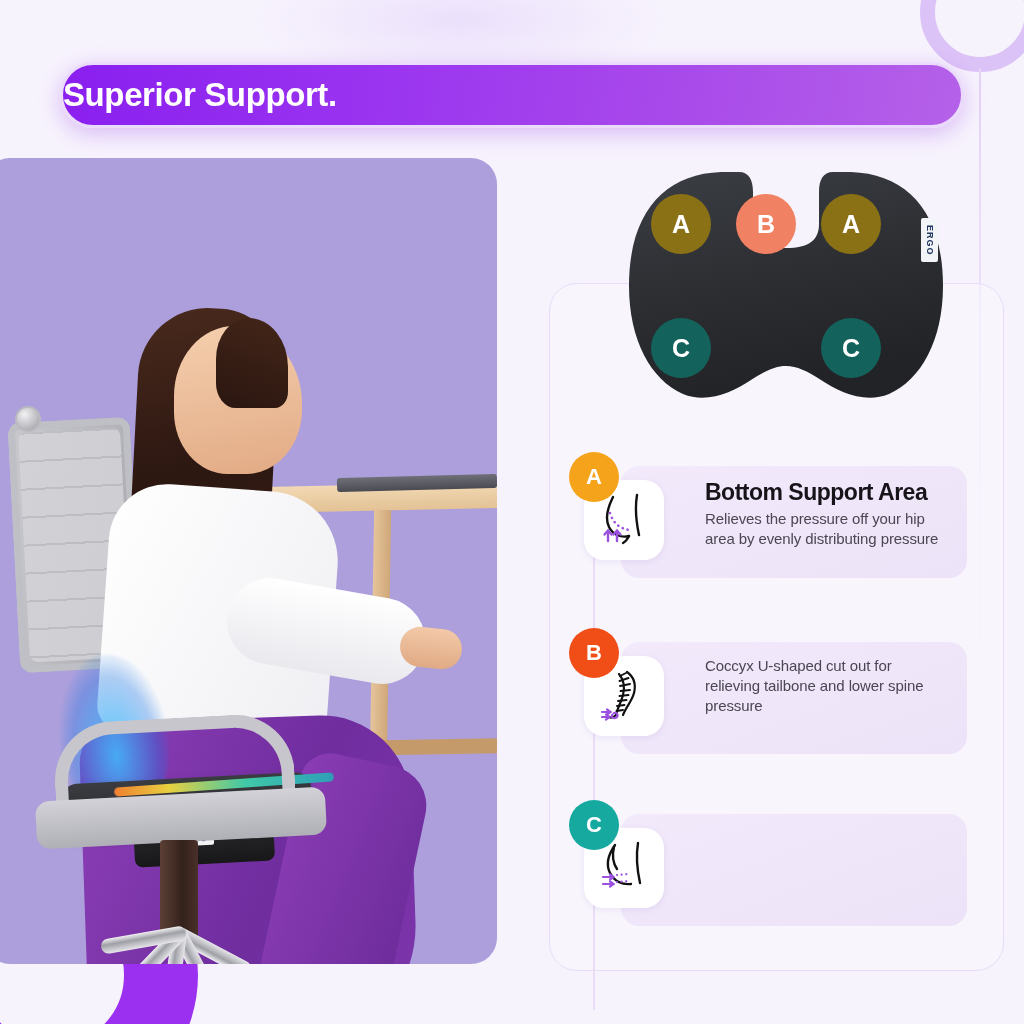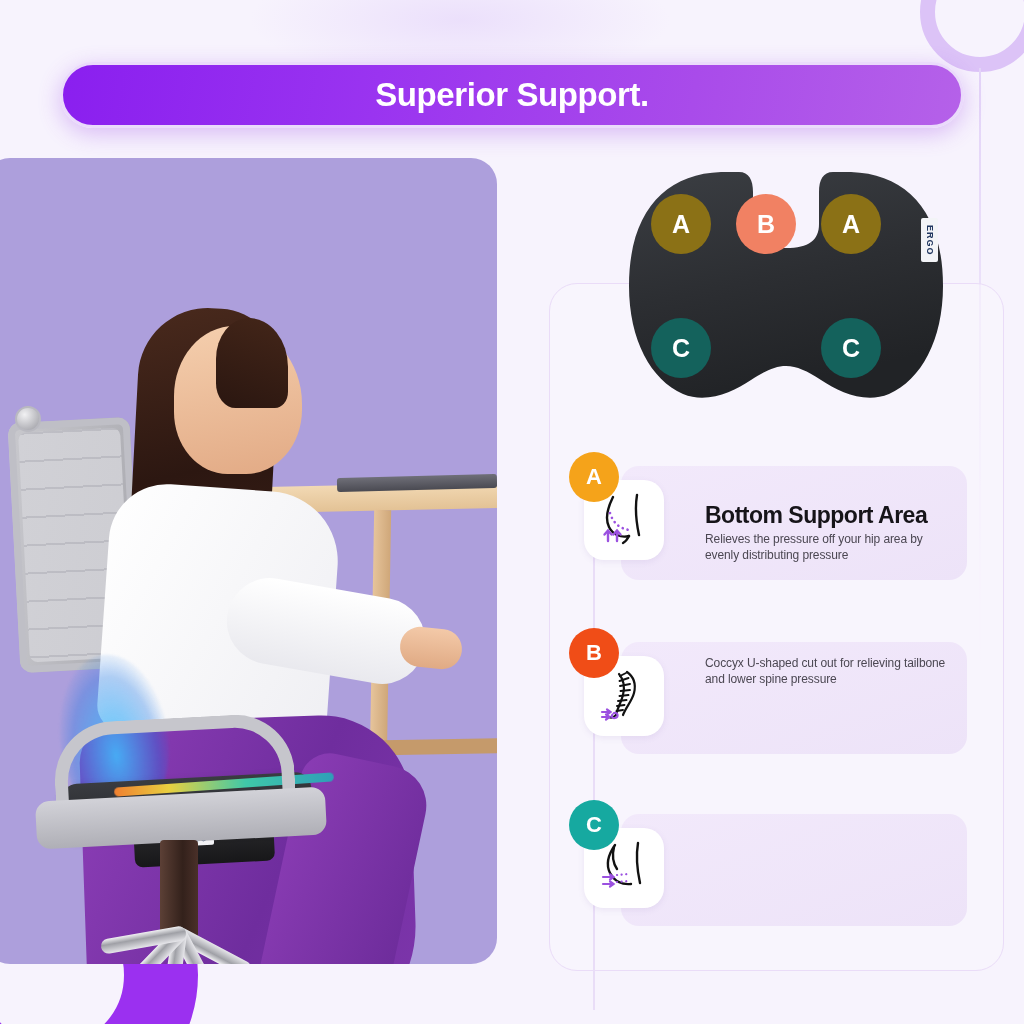--- a/index.html
+++ b/index.html
@@ -33,21 +33,21 @@
     background:radial-gradient(closest-side, rgba(226,208,250,.55), rgba(226,208,250,0));
   }
 
   
   .header-pill{
     position:absolute; left:60px; top:62px;
     width:904px; height:66px; border-radius:40px;
     background:linear-gradient(100deg,#8A1FEF 0%,#9A34F0 35%,#A94BEA 70%,#B561E9 100%);
     border:3px solid #EADAFB;
     box-shadow:0 6px 22px rgba(150,60,230,.30);
-    display:flex; align-items:center; justify-content:center;
+    display:flex; align-items:center; 
     white-space:nowrap;
   }
   .header-strong{
     color:#FFFFFF; font-weight:700; font-size:33px; letter-spacing:-.4px;
   }
   .header-light{
     color:#FFFFFF; font-weight:400; font-size:33px; letter-spacing:-.2px; margin-left:9px;
   }
 
   
@@ -250,24 +250,24 @@
 
   .card-body{
     position:absolute; left:52px; top:14px;
     width:346px; min-height:112px;
     background:linear-gradient(160deg,#F2E9FB,#EDE3F8);
     border-radius:18px;
     padding:14px 18px 16px 84px;
   }
   .card-title{
     font-size:23px; font-weight:700; color:#161419;
-    letter-spacing:-.5px; line-height:1.12; margin-bottom:3px;margin-top:23px;
+    letter-spacing:-.5px; line-height:1.12; margin-bottom:3px;
   }
   .card-desc{
-    font-size:12px; font-weight:400; color:#4B4752;
+    font-size:15px; font-weight:400; color:#4B4752;
     line-height:1.33; letter-spacing:-.1px;
   }
 
   .icon-tile{
     position:absolute; left:15px; top:28px;
     width:80px; height:80px; background:#FFFFFF;
     border-radius:20px; z-index:7;
     display:flex; align-items:center; justify-content:center;
     box-shadow:0 2px 6px rgba(120,90,170,.10);
   }

